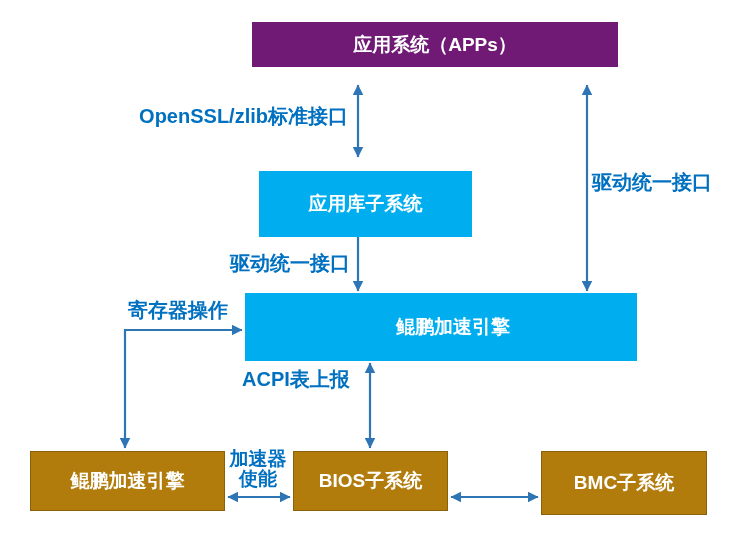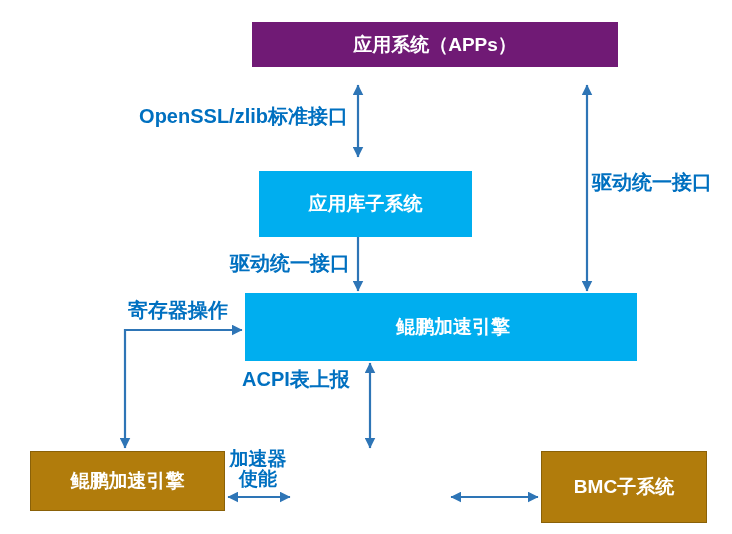--- a/index.html
+++ b/index.html
@@ -69,22 +69,25 @@
   </div>
 
   <div class="box" style="left: 245px; top: 293px; width: 392px; height: 68px; background-color: rgb(0, 174, 239); padding-left: 24px;">
     <span>鲲鹏加速引擎</span>
   </div>
 
   <div class="box box-olive" style="left: 30px; top: 451px; width: 195px; height: 60px; background-color: rgb(177, 124, 12);">
     <span>鲲鹏加速引擎</span>
   </div>
 
+  <div class="box box-olive" style="left: 293px; top: 451px; width: 155px; height: 60px; background-color: rgb(177, 124, 12);">
+    <span>BIOS子系统</span>
+  </div>
 
-  <div class="box box-olive" style="left: 541px; top: 451px; width: 166px; height: 72px; background-color: rgb(177, 124, 12);">
+  <div class="box box-olive" style="left: 541px; top: 451px; width: 166px; height: 64px; background-color: rgb(177, 124, 12);">
     <span>BMC子系统</span>
   </div>
 
   <div class="elabel" style="left:132px; top:105px; width:216px; text-align:right;">OpenSSL/zlib标准接口</div>
 
   <div class="elabel" style="left:592px; top:171px;">驱动统一接口</div>
 
   <div class="elabel" style="left:205px; top:252px; width:145px; text-align:right;">驱动统一接口</div>
 
   <div class="elabel" style="left:119px; top:299px; width:118px; text-align:center;">寄存器操作</div>

